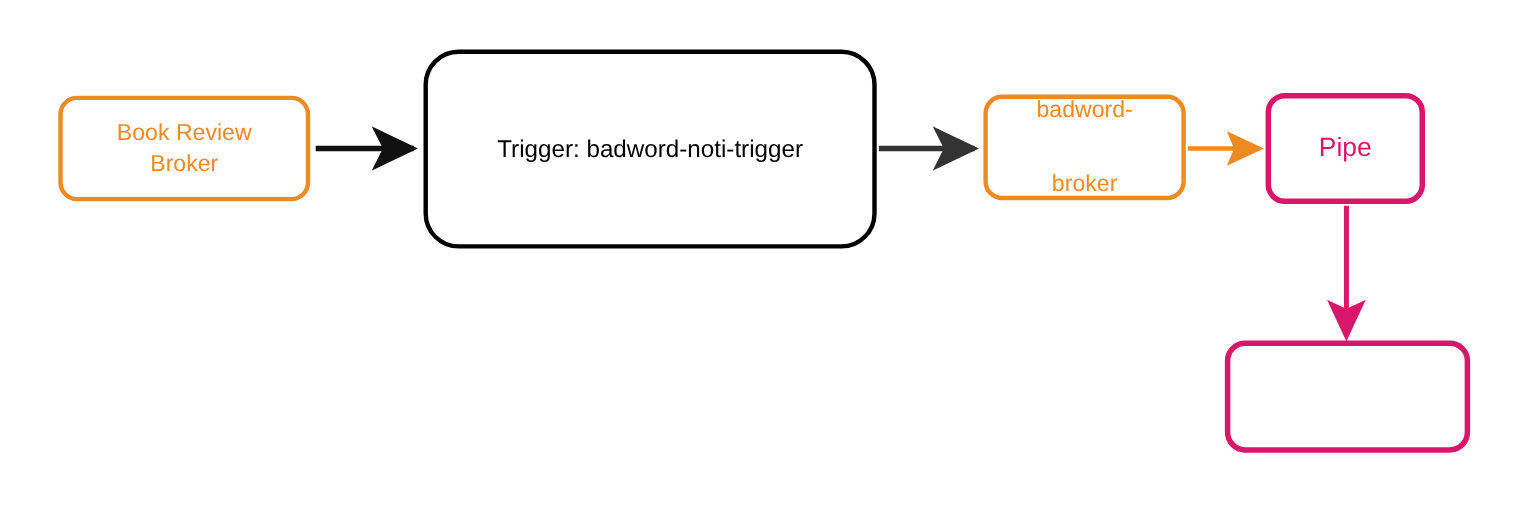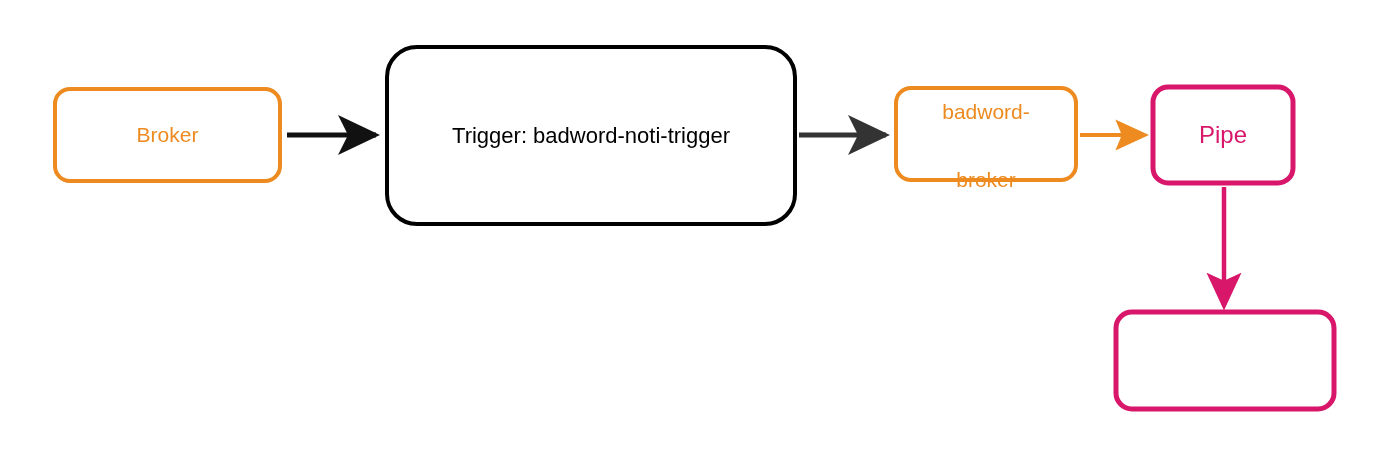--- a/index.html
+++ b/index.html
@@ -95,28 +95,29 @@
     <line x1="287" y1="135" x2="376" y2="135" stroke="#111111" stroke-width="5" marker-end="url(#arrow-black)"></line>
 
     <line x1="799" y1="135" x2="886" y2="135" stroke="#333333" stroke-width="5" marker-end="url(#arrow-gray)"></line>
 
     <line x1="1080" y1="135" x2="1145" y2="135" stroke="#ED8B21" stroke-width="4" marker-end="url(#arrow-orange)"></line>
 
     <line x1="1224" y1="187" x2="1224" y2="305" stroke="#D8176B" stroke-width="4.5" marker-end="url(#arrow-pink)"></line>
   </svg>
 
   <div class="node-label label-orange" style="left:55px; top:89px; width:225px; height:92px;">
+    <span class="ln">Book Review</span>
     <span class="ln">Broker</span>
   </div>
 
   <div class="node-label label-black" style="left:387px; top:47px; width:408px; height:177px;">
     <span class="ln"><b>Trigger:</b><b> badword-noti-trigger</b></span>
   </div>
 
-  <div class="node-label label-orange" style="left:896px; top:100px; width:180px; height:92px;gap:40px;">
+  <div class="node-label label-orange" style="left:896px; top:88px; width:180px; height:92px;gap:40px;">
     <span class="ln">badword-</span>
     <span class="ln">broker</span>
   </div>
 
   <div class="node-label label-pink" style="left:1153px; top:87px; width:140px; height:96px;">
     <span class="ln">Pipe</span>
   </div>
 
 
 </div>

